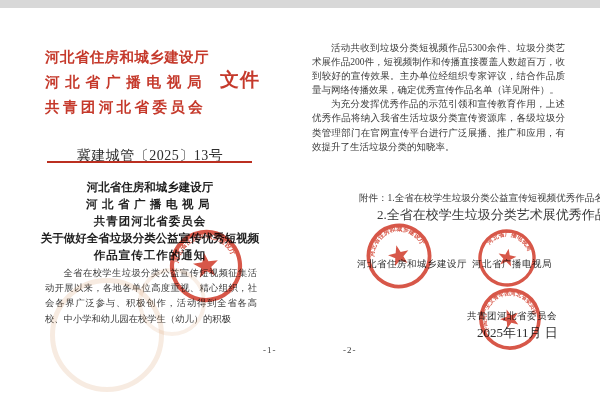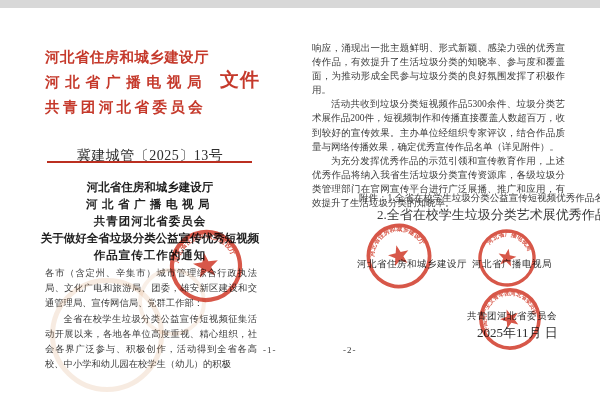--- a/index.html
+++ b/index.html
@@ -61,21 +61,20 @@
     <div class="docnum">冀建城管〔2025〕13号</div>
     <div class="redrule"></div>
 
     <div class="title-line t1">河北省住房和城乡建设厅</div>
     <div class="title-line t2">河北省广播电视局</div>
     <div class="title-line t3">共青团河北省委员会</div>
     <div class="title-line t4">关于做好全省垃圾分类公益宣传优秀短视频</div>
     <div class="title-line t5">作品宣传工作的通知</div>
 
     <div class="body1">
-      <p>各市（含定州、辛集市）城市管理综合行政执法局、文化广电和旅游局、团委，雄安新区建设和交通管理局、宣传网信局、党群工作部：</p>
       <p class="indent">全省在校学生垃圾分类公益宣传短视频征集活动开展以来，各地各单位高度重视、精心组织，社会各界广泛参与、积极创作，活动得到全省各高校、中小学和幼儿园在校学生（幼儿）的积极</p>
     </div>
 
     <div class="pagenum pn1">-1-</div>
 
     <div class="bleed bleed1"></div>
     <div class="bleed bleed2"></div>
 
     <div class="seal" style="left:166px;top:226px;transform:rotate(-8deg);">
       <svg width="80" height="80" viewBox="-40 -40 80 80">
@@ -86,21 +85,20 @@
         <path d="M0,-13.2 L3.11,-4.27 12.55,-4.08 5.02,1.63 7.76,10.68 0,5.28 -7.76,10.68 -5.02,1.63 -12.55,-4.08 -3.11,-4.27 Z" fill="#d2402f"></path>
         <text font-size="6.8" fill="#d2402f" font-weight="bold">
           <textPath href="#arcT" startOffset="50%" text-anchor="middle">河北省住房和城乡建设厅</textPath>
         </text>
       </svg>
     </div>
   </div>
 
   <div>
     <div class="body2">
-      <p>响应，涌现出一批主题鲜明、形式新颖、感染力强的优秀宣传作品，有效提升了生活垃圾分类的知晓率、参与度和覆盖面，为推动形成全民参与垃圾分类的良好氛围发挥了积极作用。</p>
       <p class="indent">活动共收到垃圾分类短视频作品5300余件、垃圾分类艺术展作品200件，短视频制作和传播直接覆盖人数超百万，收到较好的宣传效果。主办单位经组织专家评议，结合作品质量与网络传播效果，确定优秀宣传作品名单（详见附件）。</p>
       <p class="indent">为充分发挥优秀作品的示范引领和宣传教育作用，上述优秀作品将纳入我省生活垃圾分类宣传资源库，各级垃圾分类管理部门在官网宣传平台进行广泛展播、推广和应用，有效提升了生活垃圾分类的知晓率。</p>
     </div>
 
     <div class="att1">附件：1.全省在校学生垃圾分类公益宣传短视频优秀作品名单</div>
     <div class="att2">2.全省在校学生垃圾分类艺术展优秀作品名单</div>
 
     <div class="sig sigA">河北省住房和城乡建设厅</div>
     <div class="sig sigB">河北省广播电视局</div>
     <div class="sig sigC">共青团河北省委员会</div>

